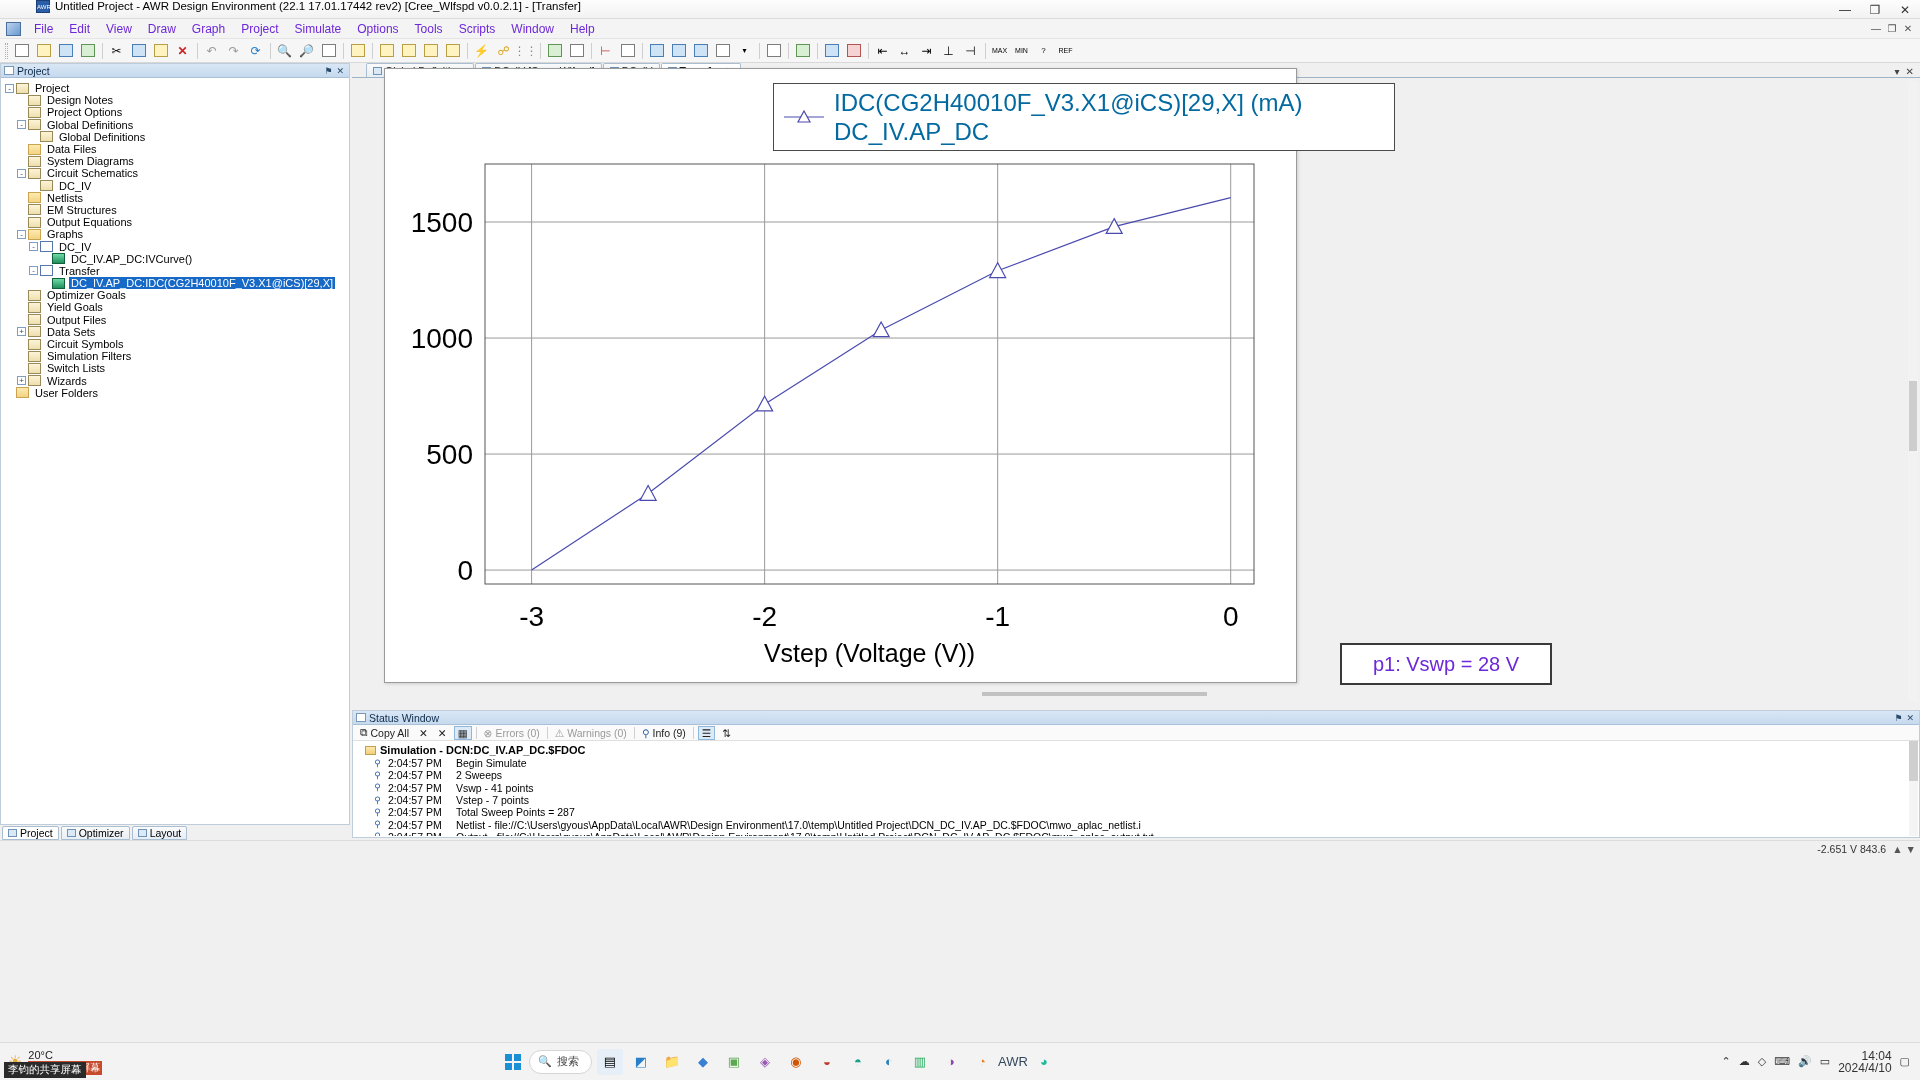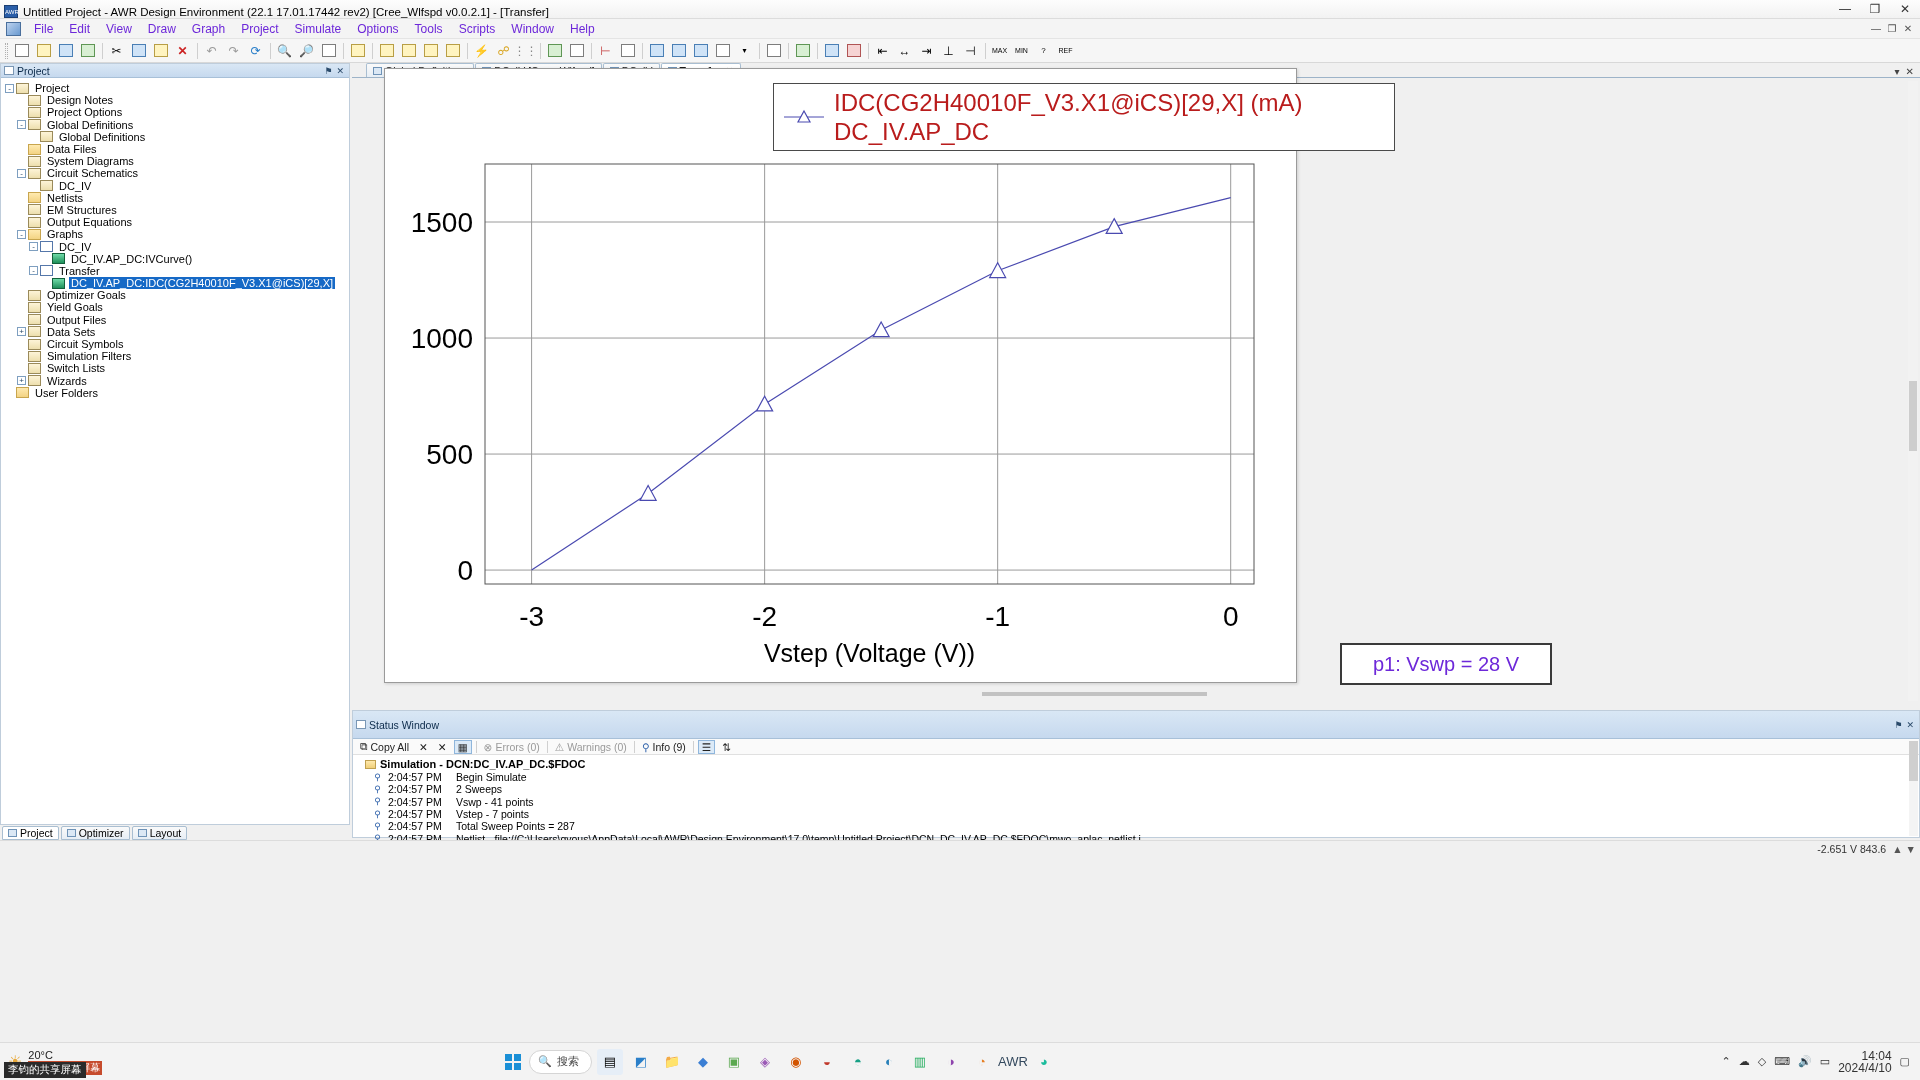--- a/index.html
+++ b/index.html
@@ -10,21 +10,21 @@
     background: #f0f0f0;
     overflow: hidden;
   }
   .app { position: relative; width: 1920px; height: 1080px; background: #f0f0f0; }
 
   
   .titlebar {
     position: absolute; top: 0; left: 0; width: 1920px; height: 19px;
     background: linear-gradient(#fdfdfd, #f2f2f2);
     border-bottom: 1px solid #dcdcdc;
-    display: flex; align-items: flex-end;
+    display: flex; align-items: flex-start; padding-left: 32px;
   }
   .title-ico {
     width: 14px; height: 13px; margin: 0 5px 0 4px;
     background: #2a5ea8; border: 1px solid #1b3f73;
     font-size: 6px; color: #fff; text-align: center; line-height: 12px;
     font-family: "Liberation Sans", sans-serif;
   }
   .title-text { font-size: 11.5px; color: #000; white-space: nowrap; }
   .win-btns { margin-left: auto; display: flex; height: 19px; }
   .win-btn {
@@ -125,21 +125,21 @@
     box-shadow: 1px 1px 3px rgba(0,0,0,.15);
   }
   .plot-svg { position: absolute; left: 0; top: 0; }
 
   .legend-box {
     position: absolute; left: 388px; top: 14px; width: 622px; height: 68px;
     background: #ffffff; border: 1px solid #4a4a4a; display: flex; align-items: center;
     padding: 0 10px; gap: 10px; z-index: 5;
   }
   .legend-mark { width: 40px; flex: none; position: relative; height: 20px; }
-  .legend-text { font-size: 24px; line-height: 29px; color: #b91c1c; white-space: nowrap; }
+  .legend-text { font-size: 24px; line-height: 29px; color: #0369a1; white-space: nowrap; }
 
   .p1-box {
     position: absolute; left: 955px; top: 574px; width: 212px; height: 42px;
     background: #ffffff; border: 2px solid #3a3a3a;
     display: flex; align-items: center; justify-content: center;
     font-size: 20px; color: #6d28d9; z-index: 6;
   }
   .hscroll {
     position: absolute; left: 32px; top: 622px; width: 913px; height: 6px;
   }
@@ -149,21 +149,21 @@
     position: absolute; right: 2px; top: 18px; width: 10px; height: 620px; background: #f2f2f2;
   }
   .vscroll-work .thumb { position: absolute; left: 1px; top: 300px; width: 8px; height: 70px; background: #cdcdcd; }
 
   
   .statuswin {
     position: absolute; left: 352px; top: 710px; right: 0; height: 128px;
     background: #ffffff; border: 1px solid #bfcddb;
   }
   .sw-caption {
-    height: 28px; background: linear-gradient(#d9e7f5,#c6d9ee); border-bottom: 1px solid #a8c0d8;
+    height: 14px; background: linear-gradient(#d9e7f5,#c6d9ee); border-bottom: 1px solid #a8c0d8;
     display: flex; align-items: center; padding: 0 3px; font-size: 10.5px; color: #0b2a4a;
   }
   .sw-caption .cap-ico { width: 10px; height: 9px; background: #fff; border: 1px solid #7a97b5; margin-right: 3px; }
   .sw-toolbar {
     height: 16px; display: flex; align-items: center; gap: 4px; padding: 0 4px;
     border-bottom: 1px solid #e0e0e0; background: #fafafa; font-size: 10.5px; color: #222;
   }
   .sw-tb-item { display: flex; align-items: center; gap: 3px; padding: 0 3px; }
   .sw-tb-item.dim { color: #9a9a9a; }
   .sw-tb-item.boxed { border: 1px solid #8fb6dc; background: #dceaf7; }

